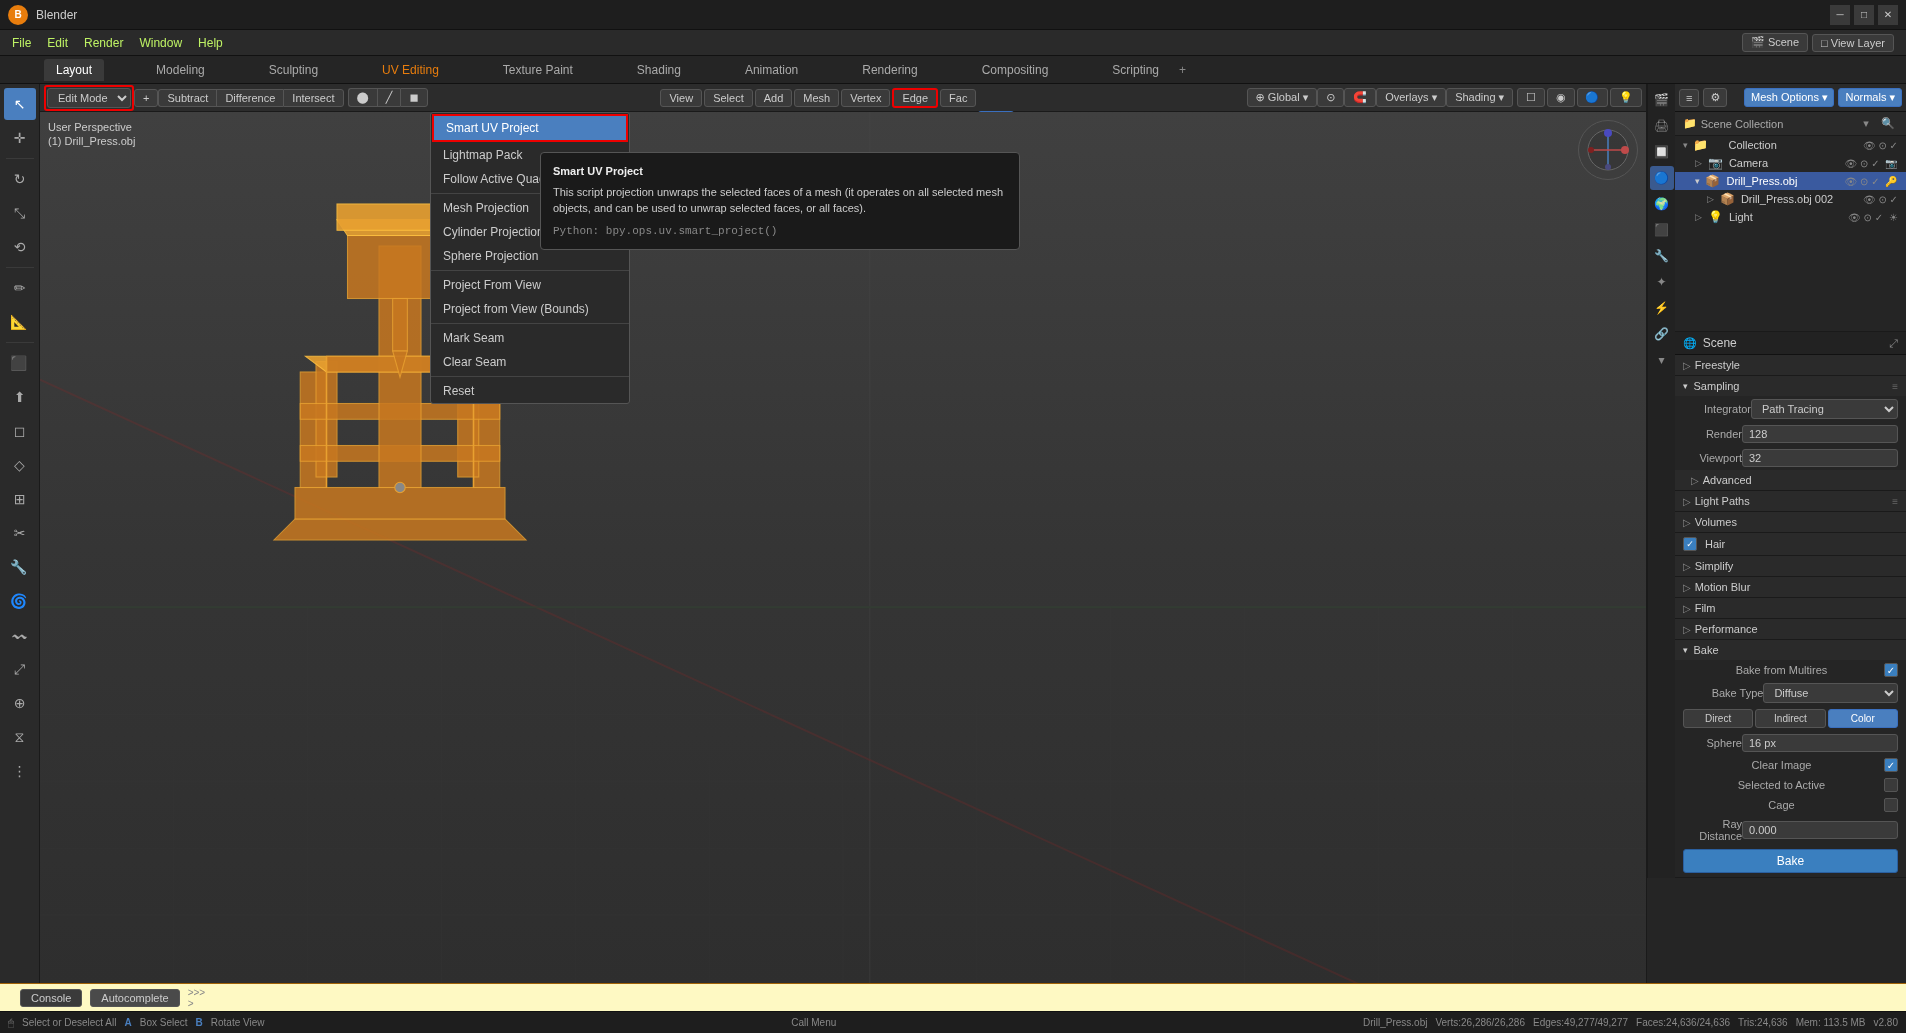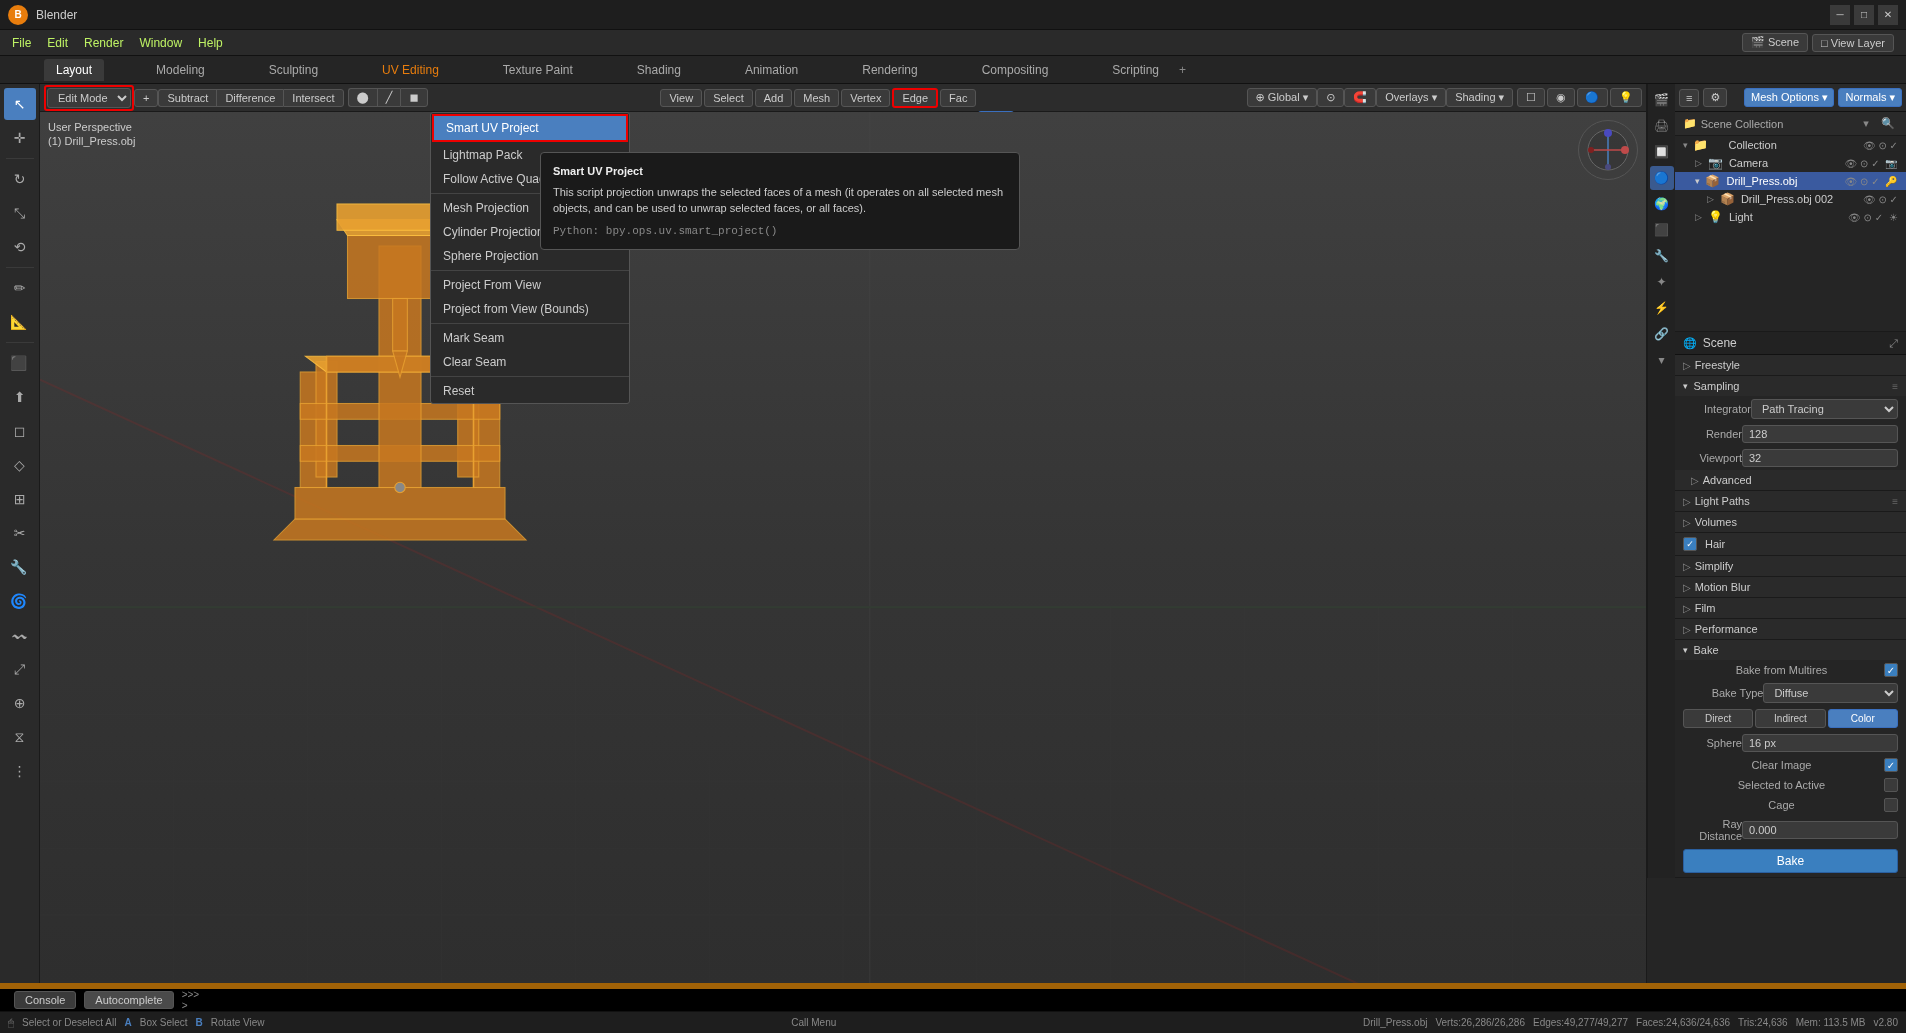--- a/index.html
+++ b/index.html
@@ -347,26 +347,26 @@
       background: #3a7fbf;
       border: 1px solid #555;
       border-radius: 2px;
       display: flex; align-items: center; justify-content: center;
       color: #fff; font-size: 10px;
     }
 
     
     #bottom-bar {
       height: 28px;
-      background: #000000;
-      display: flex;
-      align-items: center;
-      padding: 0 14px;
+      background: #fef9c3;
+      display: flex;
+      align-items: center;
+      padding: 0 20px;
       gap: 8px;
-      border-top: 6px solid #a16207;
+      border-top: 1px solid #a16207;
     }
     .bottom-tab {
       padding: 2px 10px;
       background: #3a3a3a;
       border: 1px solid #555;
       color: #ccc;
       font-size: 11px;
       border-radius: 3px;
       cursor: pointer;
     }

